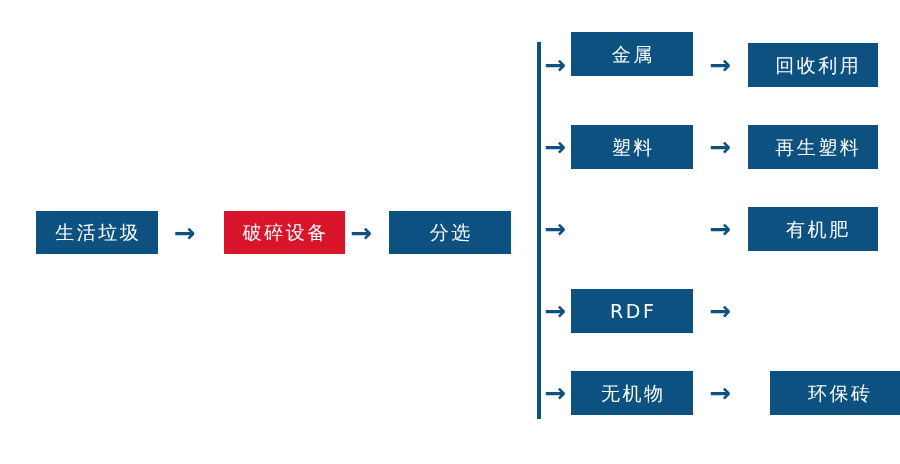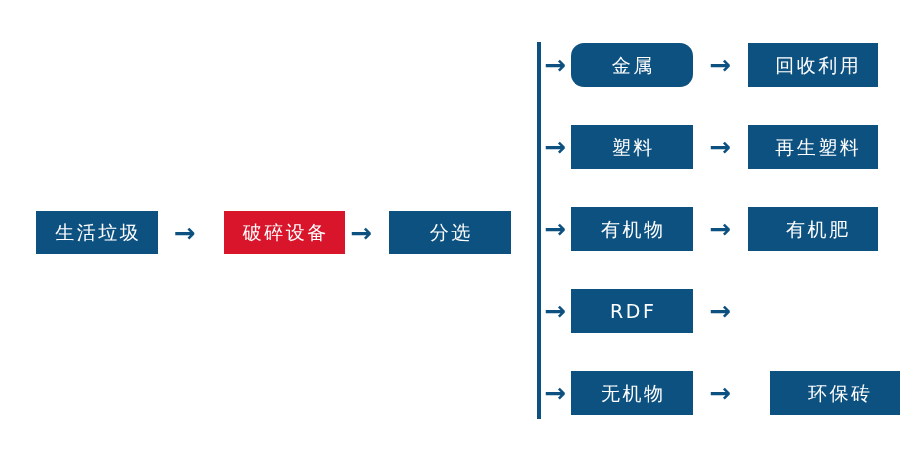--- a/index.html
+++ b/index.html
@@ -76,31 +76,30 @@
 
   <div class="node red row-main n-main-2">破碎设备</div>
 
   <div class="arrow a-main-2">→</div>
 
   <div class="node blue row-main n-main-3">分选</div>
 
   <div class="trunk" style="left:537px; top:42px; width:4px; height:377px;"></div>
 
   <div class="arrow branch-arrow-in" style="top:43px;">→</div>
-  <div class="node blue branch-node-mid" style="top:43px;border-radius:13px;">金属</div>
+  <div class="node blue branch-node-mid" style="top:32px;">金属</div>
   <div class="arrow branch-arrow-mid" style="top:43px;">→</div>
   <div class="node blue branch-node-right" style="top:43px;">回收利用</div>
 
   <div class="arrow branch-arrow-in" style="top:125px;">→</div>
   <div class="node blue branch-node-mid" style="top:125px;">塑料</div>
   <div class="arrow branch-arrow-mid" style="top:125px;">→</div>
   <div class="node blue branch-node-right" style="top:125px;">再生塑料</div>
 
   <div class="arrow branch-arrow-in" style="top:207px;">→</div>
-  <div class="node blue branch-node-mid" style="top:207px;">有机物</div>
   <div class="arrow branch-arrow-mid" style="top:207px;">→</div>
   <div class="node blue branch-node-right" style="top:207px;">有机肥</div>
 
   <div class="arrow branch-arrow-in" style="top:289px;">→</div>
   <div class="node blue branch-node-mid" style="top:289px;">RDF</div>
   <div class="arrow branch-arrow-mid" style="top:289px;">→</div>
 
   <div class="arrow branch-arrow-in" style="top:371px;">→</div>
   <div class="node blue branch-node-mid" style="top:371px;">无机物</div>
   <div class="arrow branch-arrow-mid" style="top:371px;">→</div>

